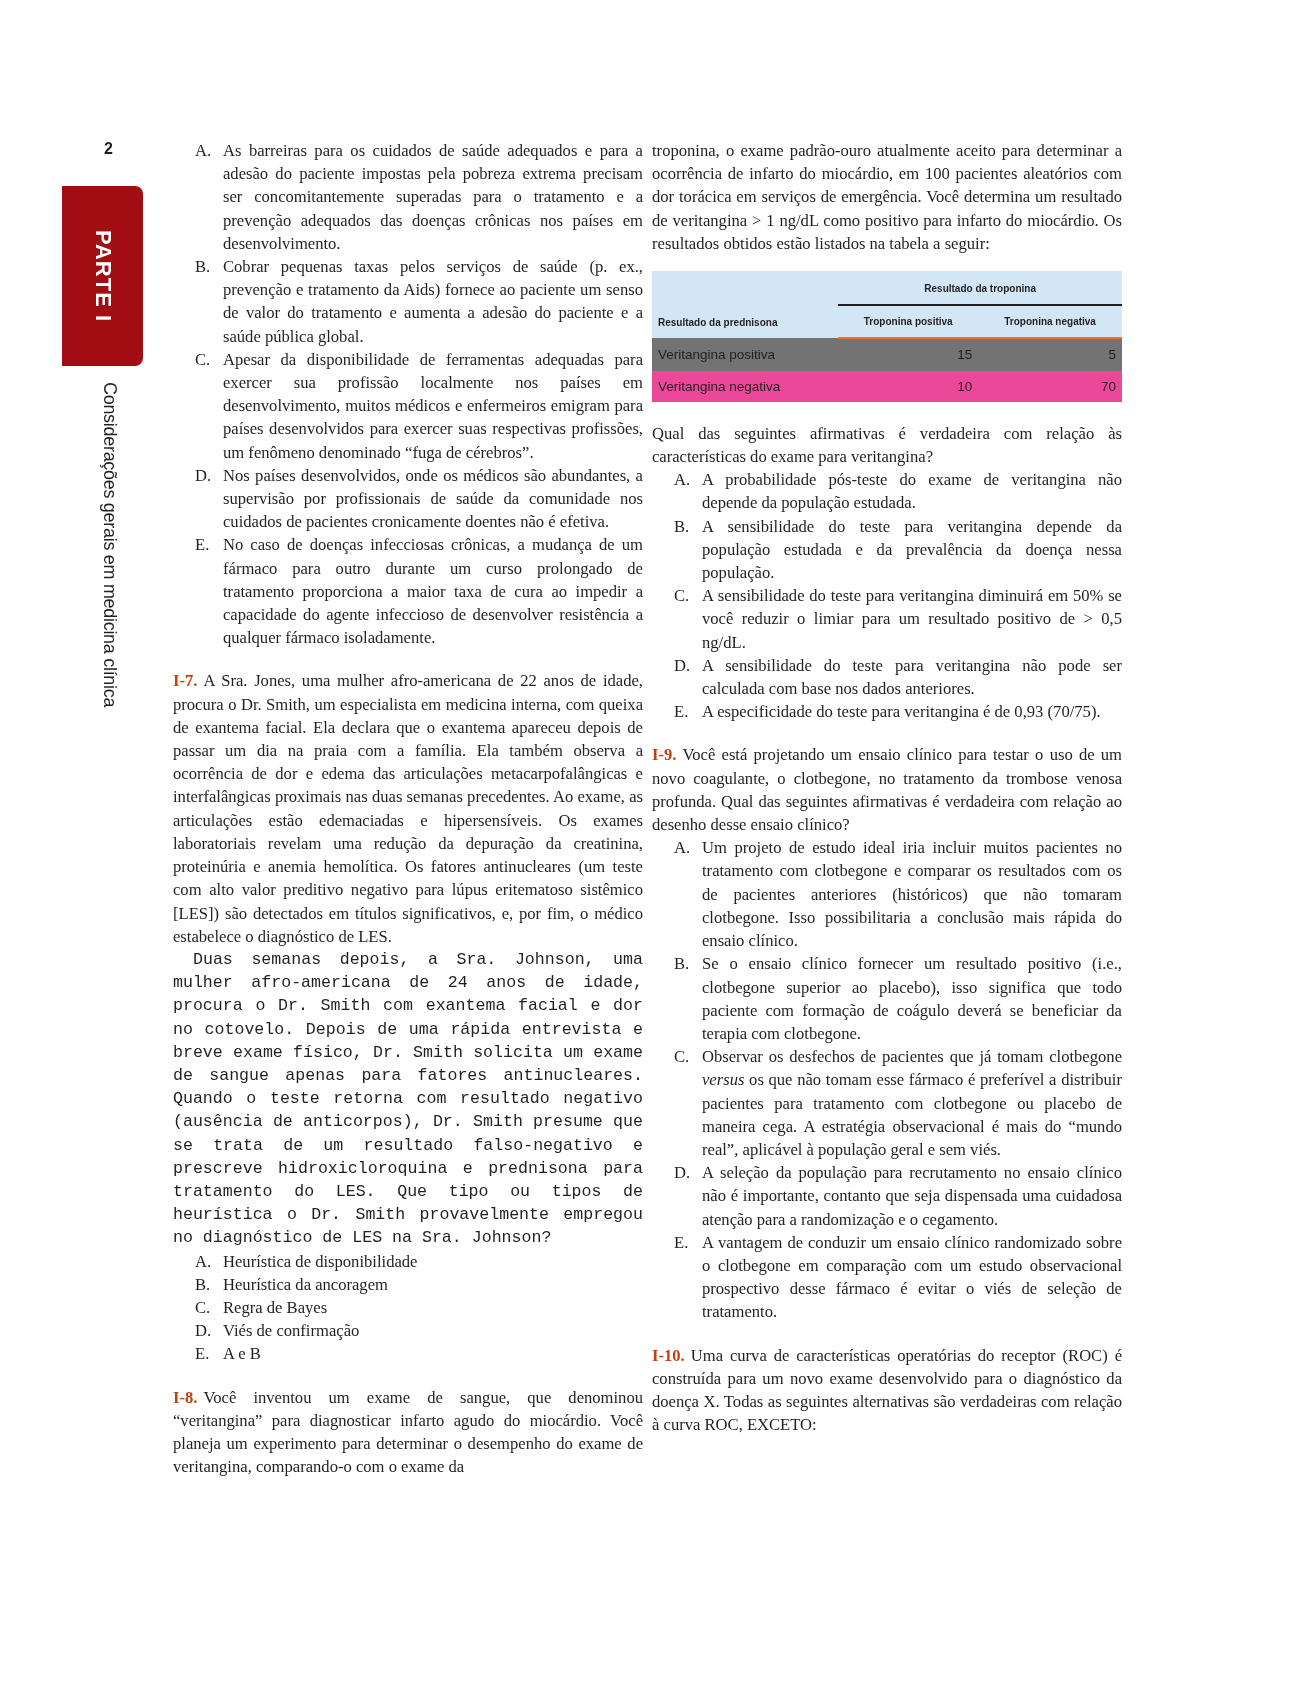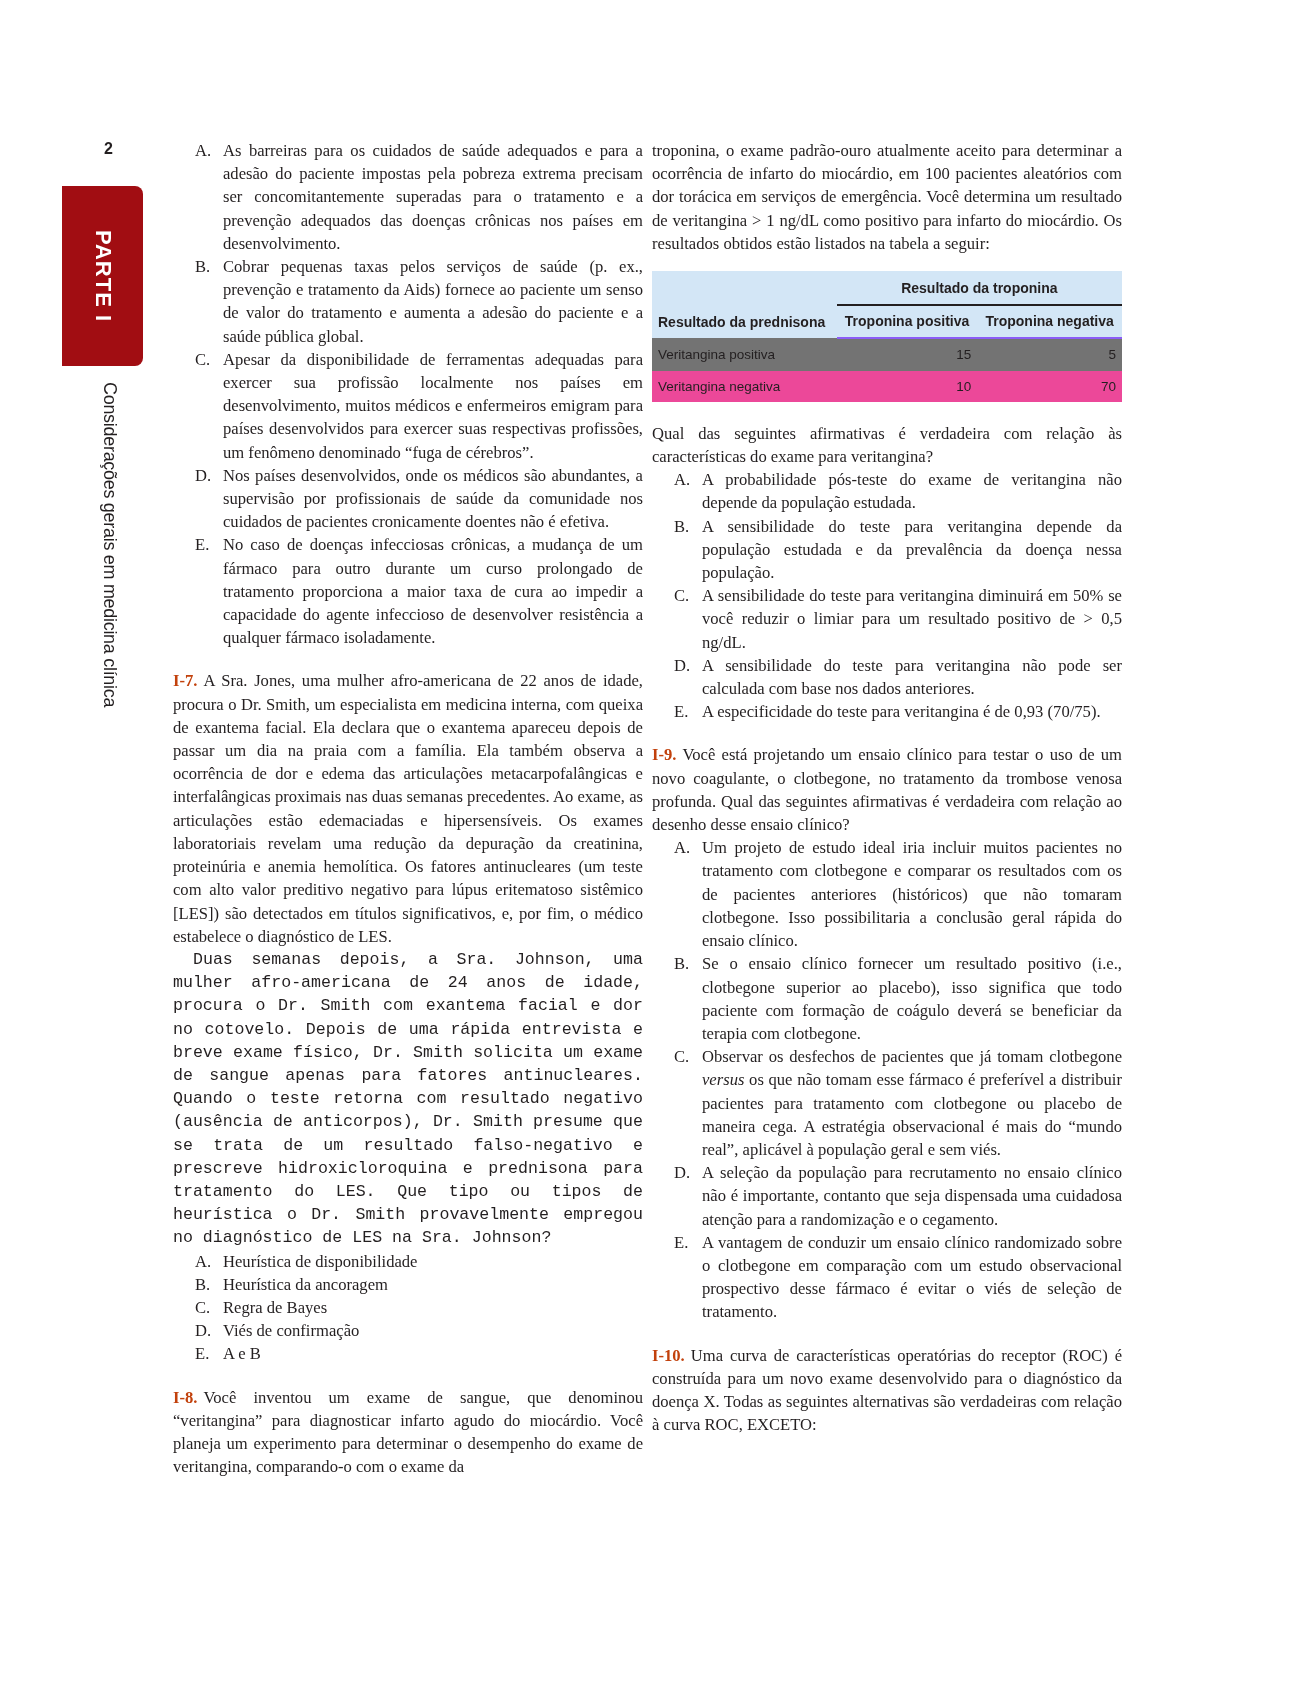--- a/index.html
+++ b/index.html
@@ -39,25 +39,25 @@
   ol.opts li { position: relative; padding-left: 50px; text-align: justify; }
   ol.opts li .letter { position: absolute; left: 22px; top: 0; }
   .opts-gap { margin-top: 12px; }
   .block-gap { margin-top: 20px; }
   table.data {
     border-collapse: collapse; width: 470px; margin-top: 16px;
     font-family: "Liberation Sans", "DejaVu Sans", sans-serif; font-size: 13.5px;
   }
   table.data th, table.data td { padding: 4px 6px; }
   table.data thead tr { background: #d3e6f6; }
-  table.data th { font-weight: bold; font-size: 14px; }
+  table.data th { font-weight: bold; font-size: 10px; }
   table.data th.rowhead { text-align: left; vertical-align: bottom; }
   table.data th.grouphead { text-align: center; border-bottom: 2px solid #231f20; padding-top: 6px; }
   table.data th.subhead { text-align: center; }
-  table.data tr.hdr2 th { border-bottom: 2px solid #8b5cf6; }
+  table.data tr.hdr2 th { border-bottom: 2px solid #f97316; }
   table.data tbody tr:nth-child(1) { background: #737373; }
   table.data tbody tr:nth-child(2) { background: #ec4899; }
   table.data td { height: 20px; }
   table.data td.num { text-align: right; }
 </style>
 </head>
 <body>
 
 <div class="page-num">2</div>
 <div class="part-tab">
@@ -120,21 +120,21 @@
   <ol class="opts opts-gap">
     <li><span class="letter">A.</span><span>A probabilidade pós-teste do exame de veritangina não depende da população estudada.</span></li>
     <li><span class="letter">B.</span><span>A sensibilidade do teste para veritangina depende da população estudada e da prevalência da doença nessa população.</span></li>
     <li><span class="letter">C.</span><span>A sensibilidade do teste para veritangina diminuirá em 50% se você reduzir o limiar para um resultado positivo de &gt; 0,5 ng/dL.</span></li>
     <li><span class="letter">D.</span><span>A sensibilidade do teste para veritangina não pode ser calculada com base nos dados anteriores.</span></li>
     <li><span class="letter">E.</span><span>A especificidade do teste para veritangina é de 0,93 (70/75).</span></li>
   </ol>
 
   <p class="block-gap"><span class="qnum">I-9.</span><span>Você está projetando um ensaio clínico para testar o uso de um novo coagulante, o clotbegone, no tratamento da trombose venosa profunda. Qual das seguintes afirmativas é verdadeira com relação ao desenho desse ensaio clínico?</span></p>
   <ol class="opts opts-gap">
-    <li><span class="letter">A.</span><span>Um projeto de estudo ideal iria incluir muitos pacientes no tratamento com clotbegone e comparar os resultados com os de pacientes anteriores (históricos) que não tomaram clotbegone. Isso possibilitaria a conclusão geral rápida do ensaio clínico.</span></li>
+    <li><span class="letter">A.</span><span>Um projeto de estudo ideal iria incluir muitos pacientes no tratamento com clotbegone e comparar os resultados com os de pacientes anteriores (históricos) que não tomaram clotbegone. Isso possibilitaria a conclusão mais rápida do ensaio clínico.</span></li>
     <li><span class="letter">B.</span><span>Se o ensaio clínico fornecer um resultado positivo (i.e., clotbegone superior ao placebo), isso significa que todo paciente com formação de coágulo deverá se beneficiar da terapia com clotbegone.</span></li>
     <li><span class="letter">C.</span><span>Observar os desfechos de pacientes que já tomam clotbegone </span><em>versus</em><span> os que não tomam esse fármaco é preferível a distribuir pacientes para tratamento com clotbegone ou placebo de maneira cega. A estratégia observacional é mais do “mundo real”, aplicável à população geral e sem viés.</span></li>
     <li><span class="letter">D.</span><span>A seleção da população para recrutamento no ensaio clínico não é importante, contanto que seja dispensada uma cuidadosa atenção para a randomização e o cegamento.</span></li>
     <li><span class="letter">E.</span><span>A vantagem de conduzir um ensaio clínico randomizado sobre o clotbegone em comparação com um estudo observacional prospectivo desse fármaco é evitar o viés de seleção de tratamento.</span></li>
   </ol>
 
   <p class="block-gap"><span class="qnum">I-10.</span><span>Uma curva de características operatórias do receptor (ROC) é construída para um novo exame desenvolvido para o diagnóstico da doença X. Todas as seguintes alternativas são verdadeiras com relação à curva ROC, EXCETO:</span></p>
 </div>
 
 </body></html>

